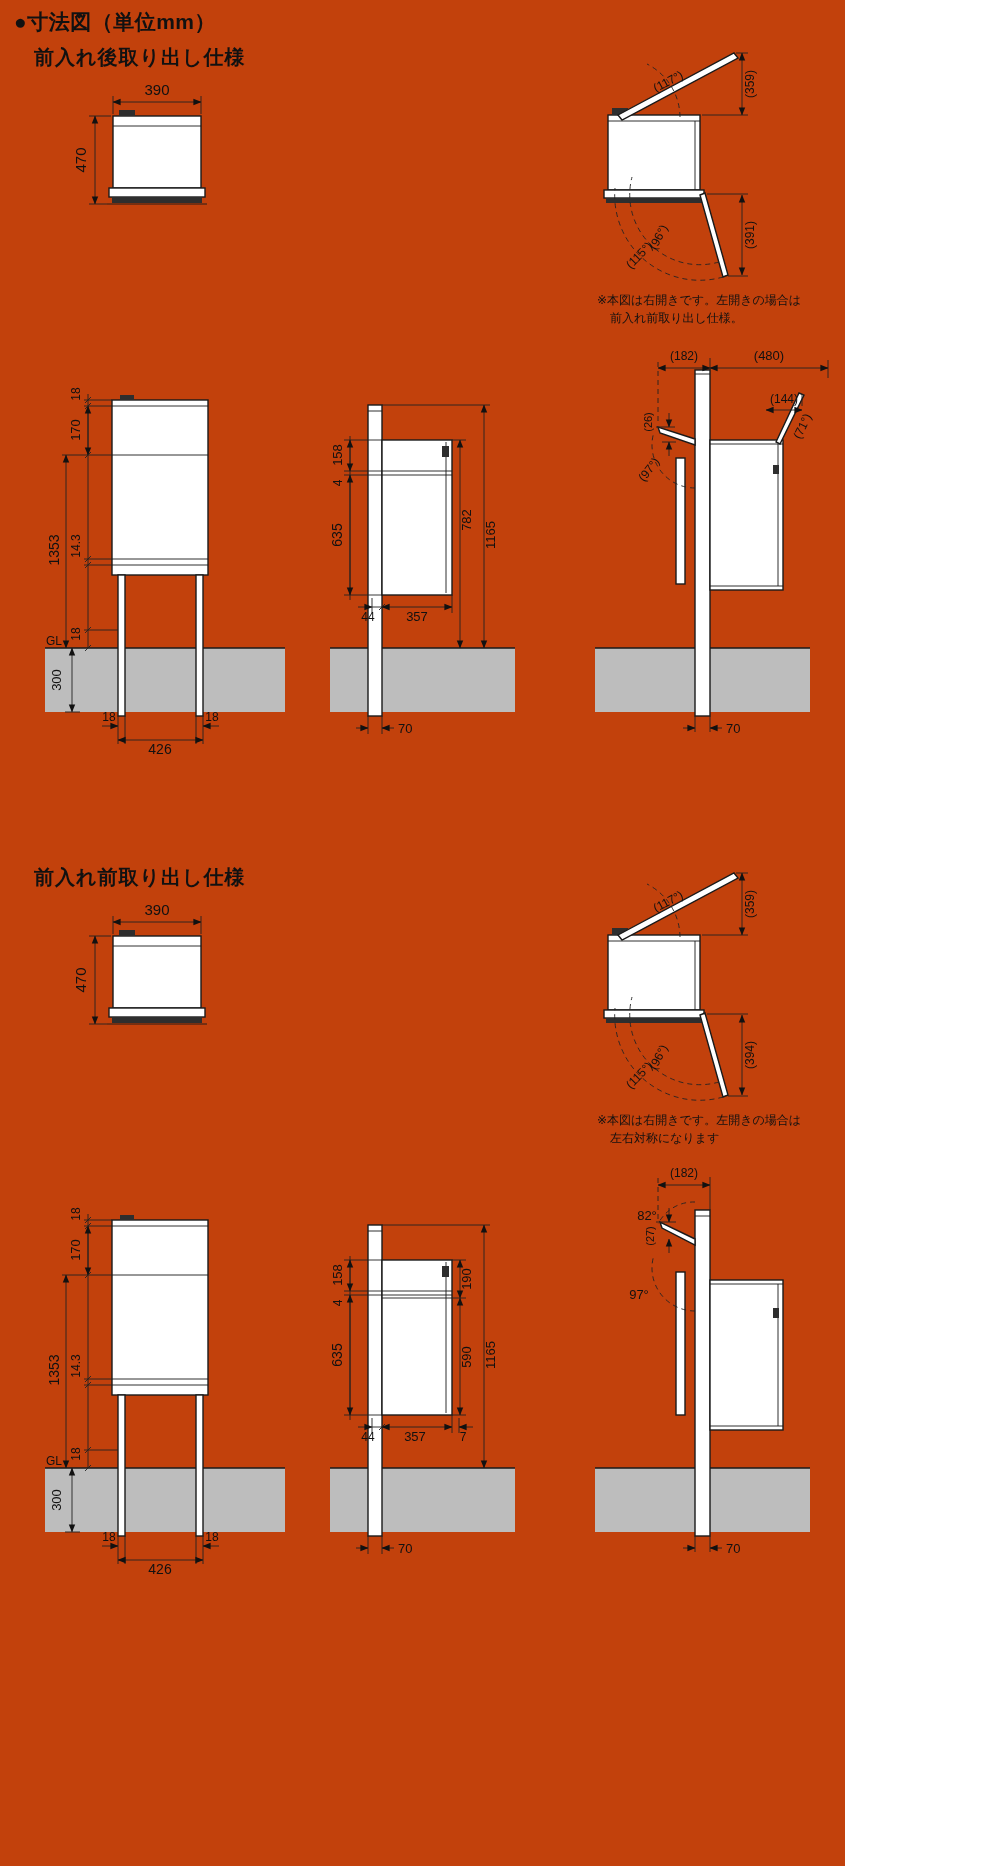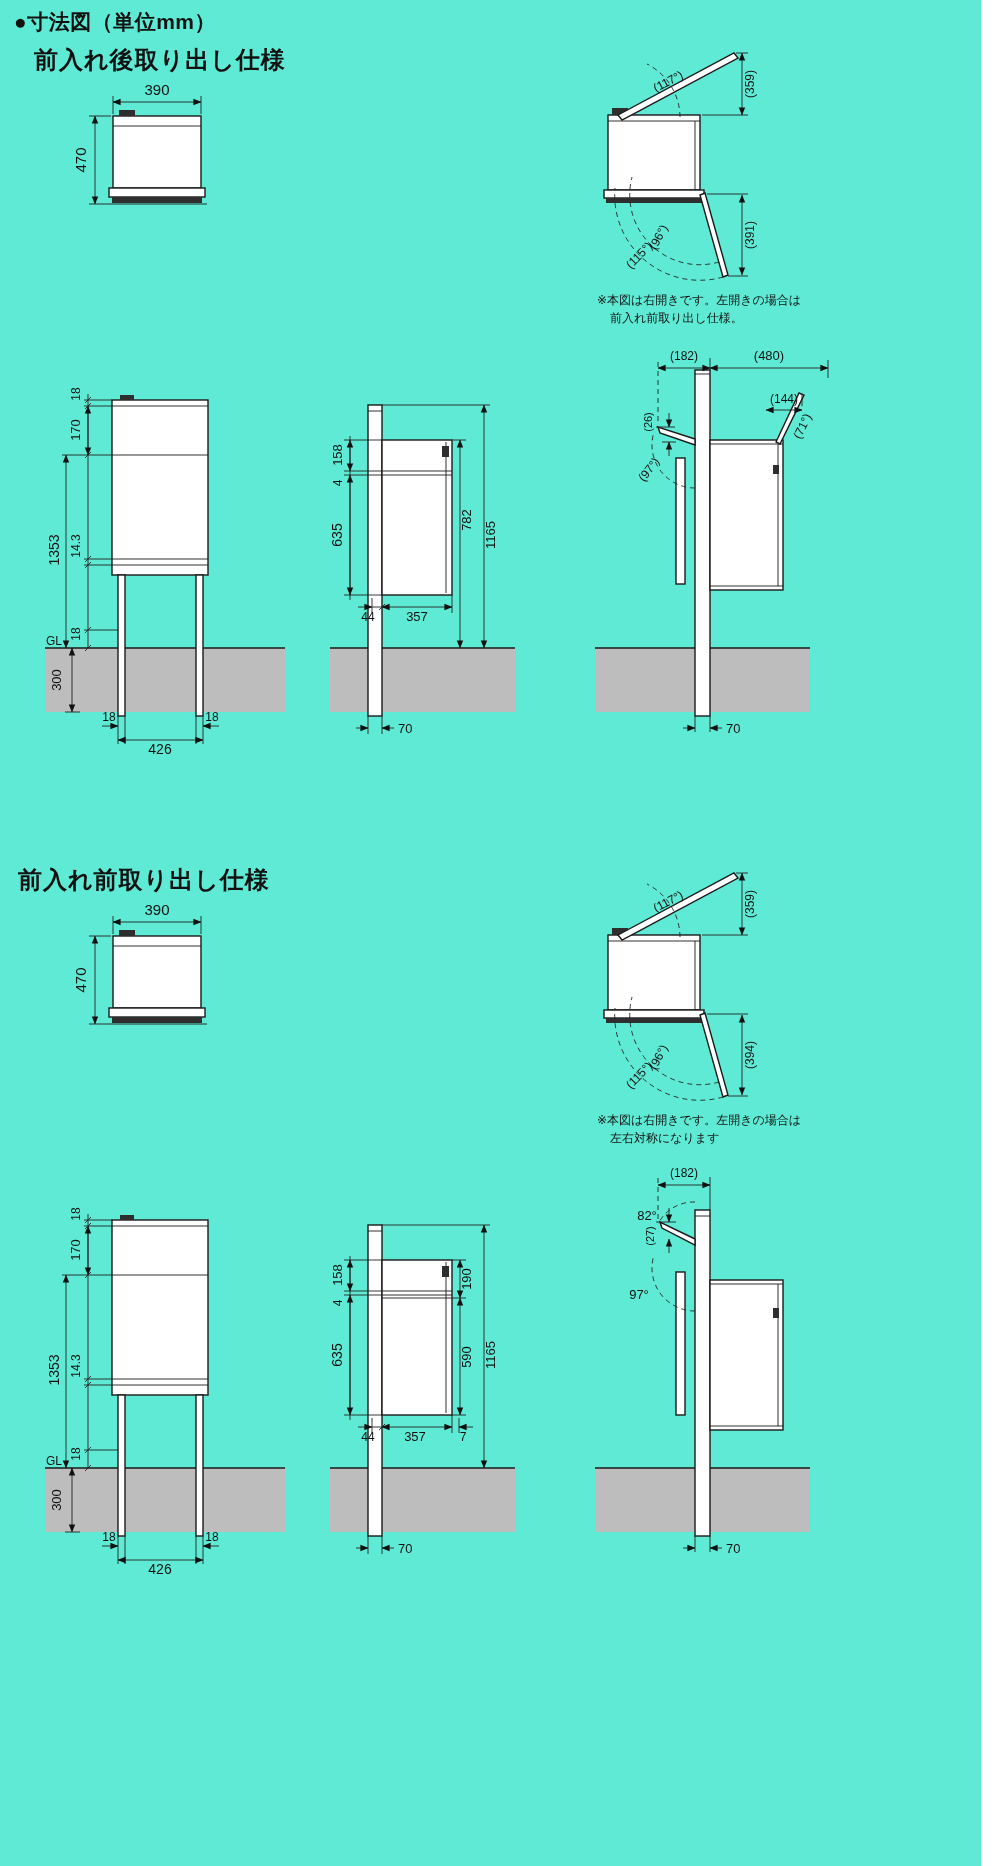--- a/index.html
+++ b/index.html
@@ -1,20 +1,20 @@
 <!DOCTYPE html>
 <html><head>
 <meta charset="utf-8">
 <style>
   html,body { margin:0; padding:0; background:#fff; }
   body { font-family:"Liberation Sans","DejaVu Sans",sans-serif; color:#111; }
-  #page { position:relative; width:981px; height:1866px; background:#5eead4; overflow:hidden; }
+  #page { position:relative; width:845px; height:1866px; background:#c2410c; overflow:hidden; }
   .abs { position:absolute; }
   .page-title { font-size:21px; font-weight:700; letter-spacing:0.5px; }
-  .sec-head { font-size:24px; font-weight:700; letter-spacing:1px; }
+  .sec-head { font-size:20px; font-weight:700; letter-spacing:1px; }
   .note { font-size:12px; line-height:1.5; }
   svg { display:block; }
   svg text { font-family:"Liberation Sans","DejaVu Sans",sans-serif; fill:#111; }
   .s  { stroke:#1a1a1a; stroke-width:1.4; fill:none; }
   .sf { stroke:#1a1a1a; stroke-width:1.4; fill:#fff; }
   .tn { stroke:#1a1a1a; stroke-width:0.9; fill:none; }
   .dm { stroke:#222; stroke-width:0.9; fill:none; }
   .dsh { stroke-dasharray:5 4; }
   .dark { fill:#2e2e2e; stroke:none; }
   .band { fill:#bdbdbd; stroke:none; }
@@ -217,21 +217,21 @@
       <text x="194" y="73" text-anchor="middle" font-size="12">(144)</text>
       <text transform="rotate(-64 216 98)" x="216" y="98" text-anchor="middle" font-size="12">(71°)</text>
       <line x1="105" y1="386" x2="105" y2="402" class="dm"></line>
         <line x1="120" y1="386" x2="120" y2="402" class="dm"></line>
       <line x1="93" y1="398" x2="105" y2="398" class="dm" marker-end="url(#ah)"></line>
       <line x1="120" y1="398" x2="132" y2="398" class="dm" marker-start="url(#ah)"></line>
       <text x="136" y="403" font-size="13">70</text>
     </g>
   </svg>
 
-  <div class="sec-head abs" style="left:18px;top:864px">前入れ前取り出し仕様</div>
+  <div class="sec-head abs" style="left:34px;top:864px">前入れ前取り出し仕様</div>
 
   <svg class="abs" style="left:55px;top:900px" width="190" height="160" viewBox="0 0 190 160">
     <g>
       <line x1="58" y1="34" x2="58" y2="16" class="dm"></line>
         <line x1="146" y1="34" x2="146" y2="16" class="dm"></line>
       <line x1="58" y1="22" x2="146" y2="22" class="dm" marker-start="url(#ah)" marker-end="url(#ah)"></line>
       <text x="102" y="15" text-anchor="middle" font-size="15">390</text>
       <line x1="56" y1="36" x2="34" y2="36" class="dm"></line>
         <line x1="52" y1="124" x2="34" y2="124" class="dm"></line>
       <line x1="40" y1="36" x2="40" y2="124" class="dm" marker-start="url(#ah)" marker-end="url(#ah)"></line>

